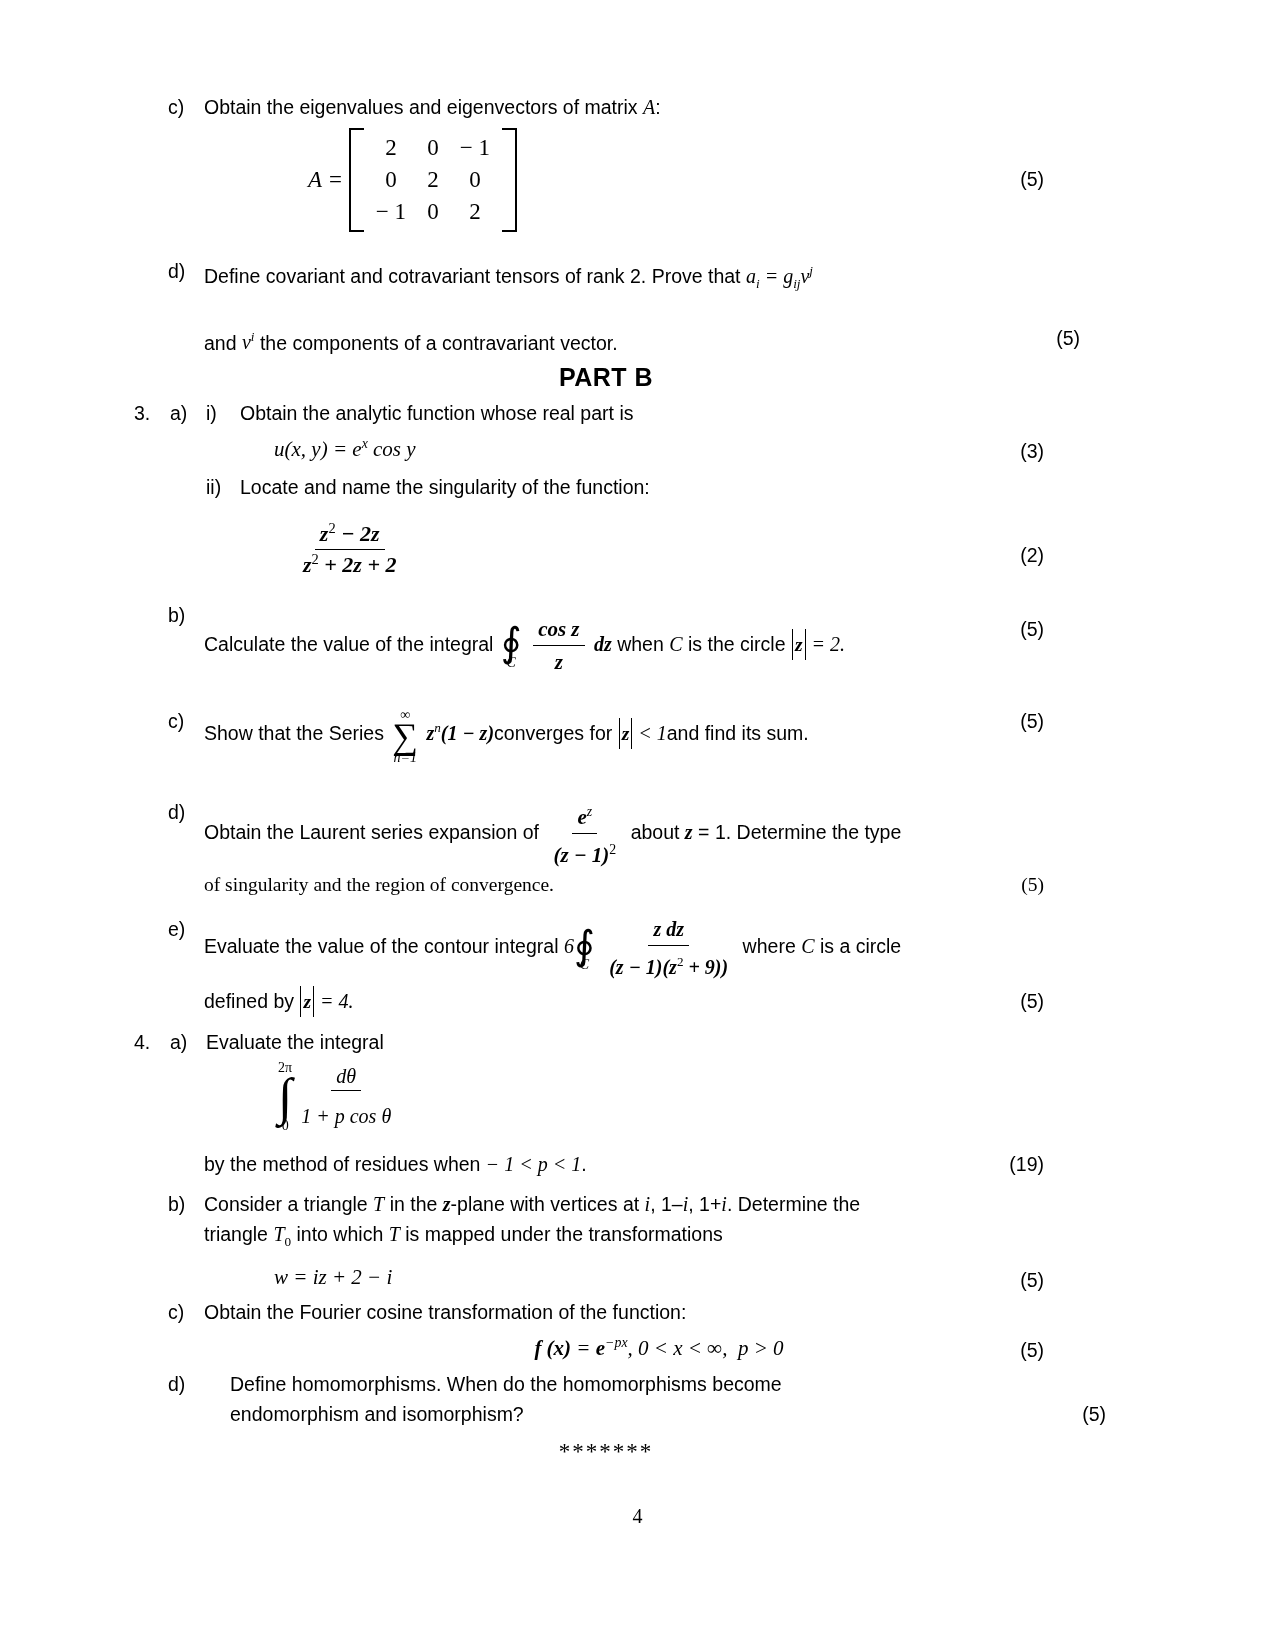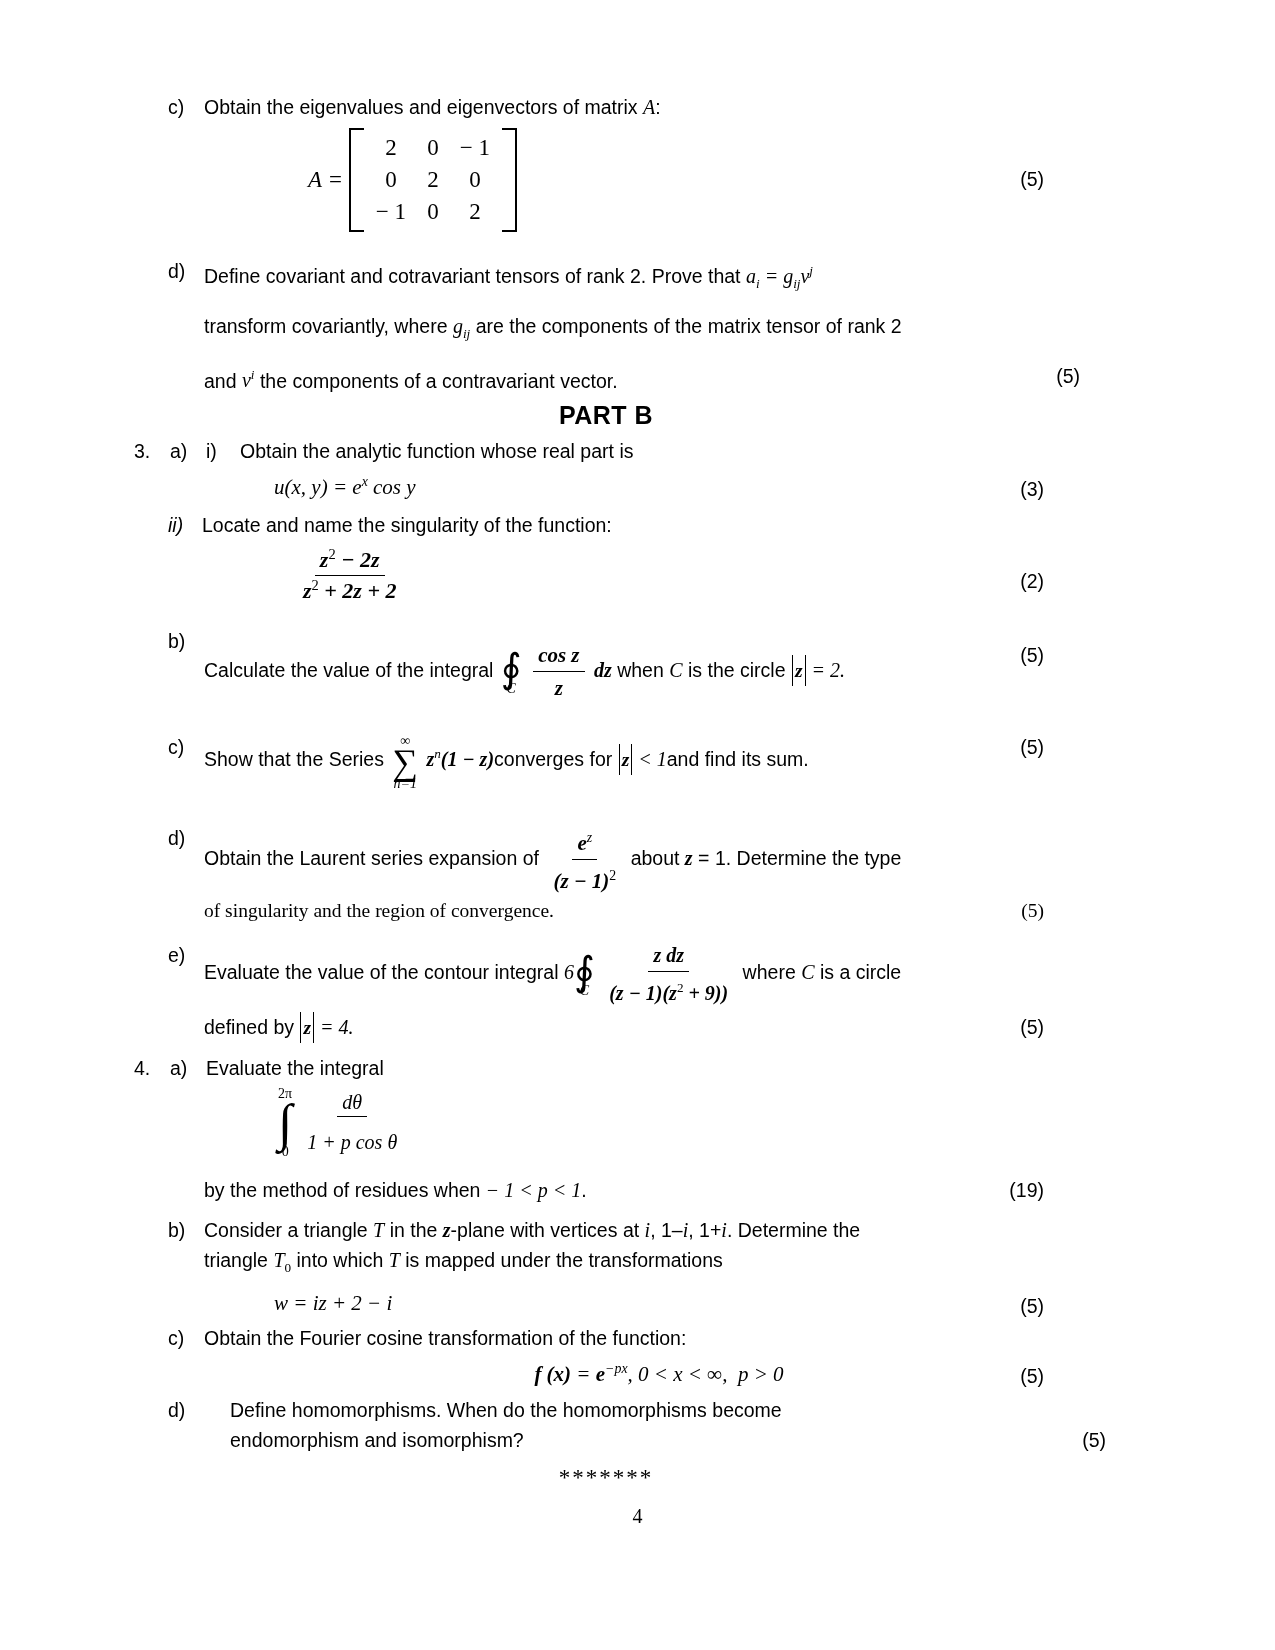--- a/index.html
+++ b/index.html
@@ -251,23 +251,20 @@
 
     <div class="spacer-md"></div>
 
     <div class="qrow">
       <div class="qnum letter">d)</div>
       <div class="qbody">
         <div>
           <span>Define covariant and cotravariant tensors of rank 2. Prove that </span><span class="math"><span>a</span><sub class="sm">i</sub><span> = g</span><sub class="sm">ij</sub><span>v</span><sup class="sm">j</sup></span>
         </div>
         <div style="height:12px"></div>
-        <div>
-          <span>transform covariantly, where </span><span class="math"><span>g</span><sub class="sm">ij</sub></span><span> are the components of the matrix tensor of rank 2</span>
-        </div>
         <div style="height:12px"></div>
         <div style="position:relative">
           <span>and </span><span class="math"><span>v</span><sup class="sm">i</sup></span><span> the components of a contravariant vector.</span>
           <span class="marks" style="top:0;right:-36px;">(5)</span>
         </div>
       </div>
     </div>
 
     <div class="part-heading">PART B</div>
 
@@ -282,25 +279,25 @@
       <div class="indent-eq" style="padding-top:8px;">
         <span>u</span><span>(x, y)</span>
         <span class="up">=</span>
         <span>e</span><sup class="sm">x</sup>
         <span>cos y</span>
       </div>
       <div class="marks" style="top:8px;">(3)</div>
     </div>
 
     <div class="qrow">
-      <div class="qnum roman" style="font-style:italic;">ii)</div>
+      <div class="qnum roman" style="margin-left:38px;">ii)</div>
       <div class="qbody">Locate and name the singularity of the function:</div>
     </div>
 
-    <div style="position:relative; height:86px;">
+    <div style="position:relative; height:86px;margin-top:12px;">
       <div style="padding-left:126px; padding-top:6px;">
         <span class="frac" style="font-size:22px;">
           <span class="num-part"><span class="mathb">z</span><sup class="smn">2</sup><span class="mathb"> − 2z</span></span>
           <span class="den-part"><span class="mathb">z</span><sup class="smn">2</sup><span class="mathb"> + 2z + 2</span></span>
         </span>
       </div>
       <div class="marks" style="top:26px;">(2)</div>
     </div>
 
     <div class="qrow" style="position:relative; min-height:78px;">
@@ -389,21 +386,21 @@
       <div class="qbody">Evaluate the integral</div>
     </div>
 
     <div style="position:relative; height:92px;">
       <div style="padding-left:110px; padding-top:4px; display:flex; align-items:center;">
         <span class="bigint">
           <span class="lim" style="font-style:normal;">2π</span>
           <span class="glyph" style="font-size:52px;">∫</span>
           <span class="lim" style="font-style:normal;">0</span>
         </span>
-        <span class="frac" style="font-size:21px; margin-left:10px;gap:12px;">
+        <span class="frac" style="font-size:21px; margin-left:4px;gap:12px;">
           <span class="num-part"><span class="math">dθ</span></span>
           <span class="den-part"><span class="math">1 + p cos θ</span></span>
         </span>
       </div>
     </div>
 
     <div class="qrow" style="position:relative;">
       <div class="qnum letter"></div>
       <div class="qbody">
         <span>by the method of residues when </span><span class="math">− 1 &lt; p &lt; 1</span><span>.</span>

